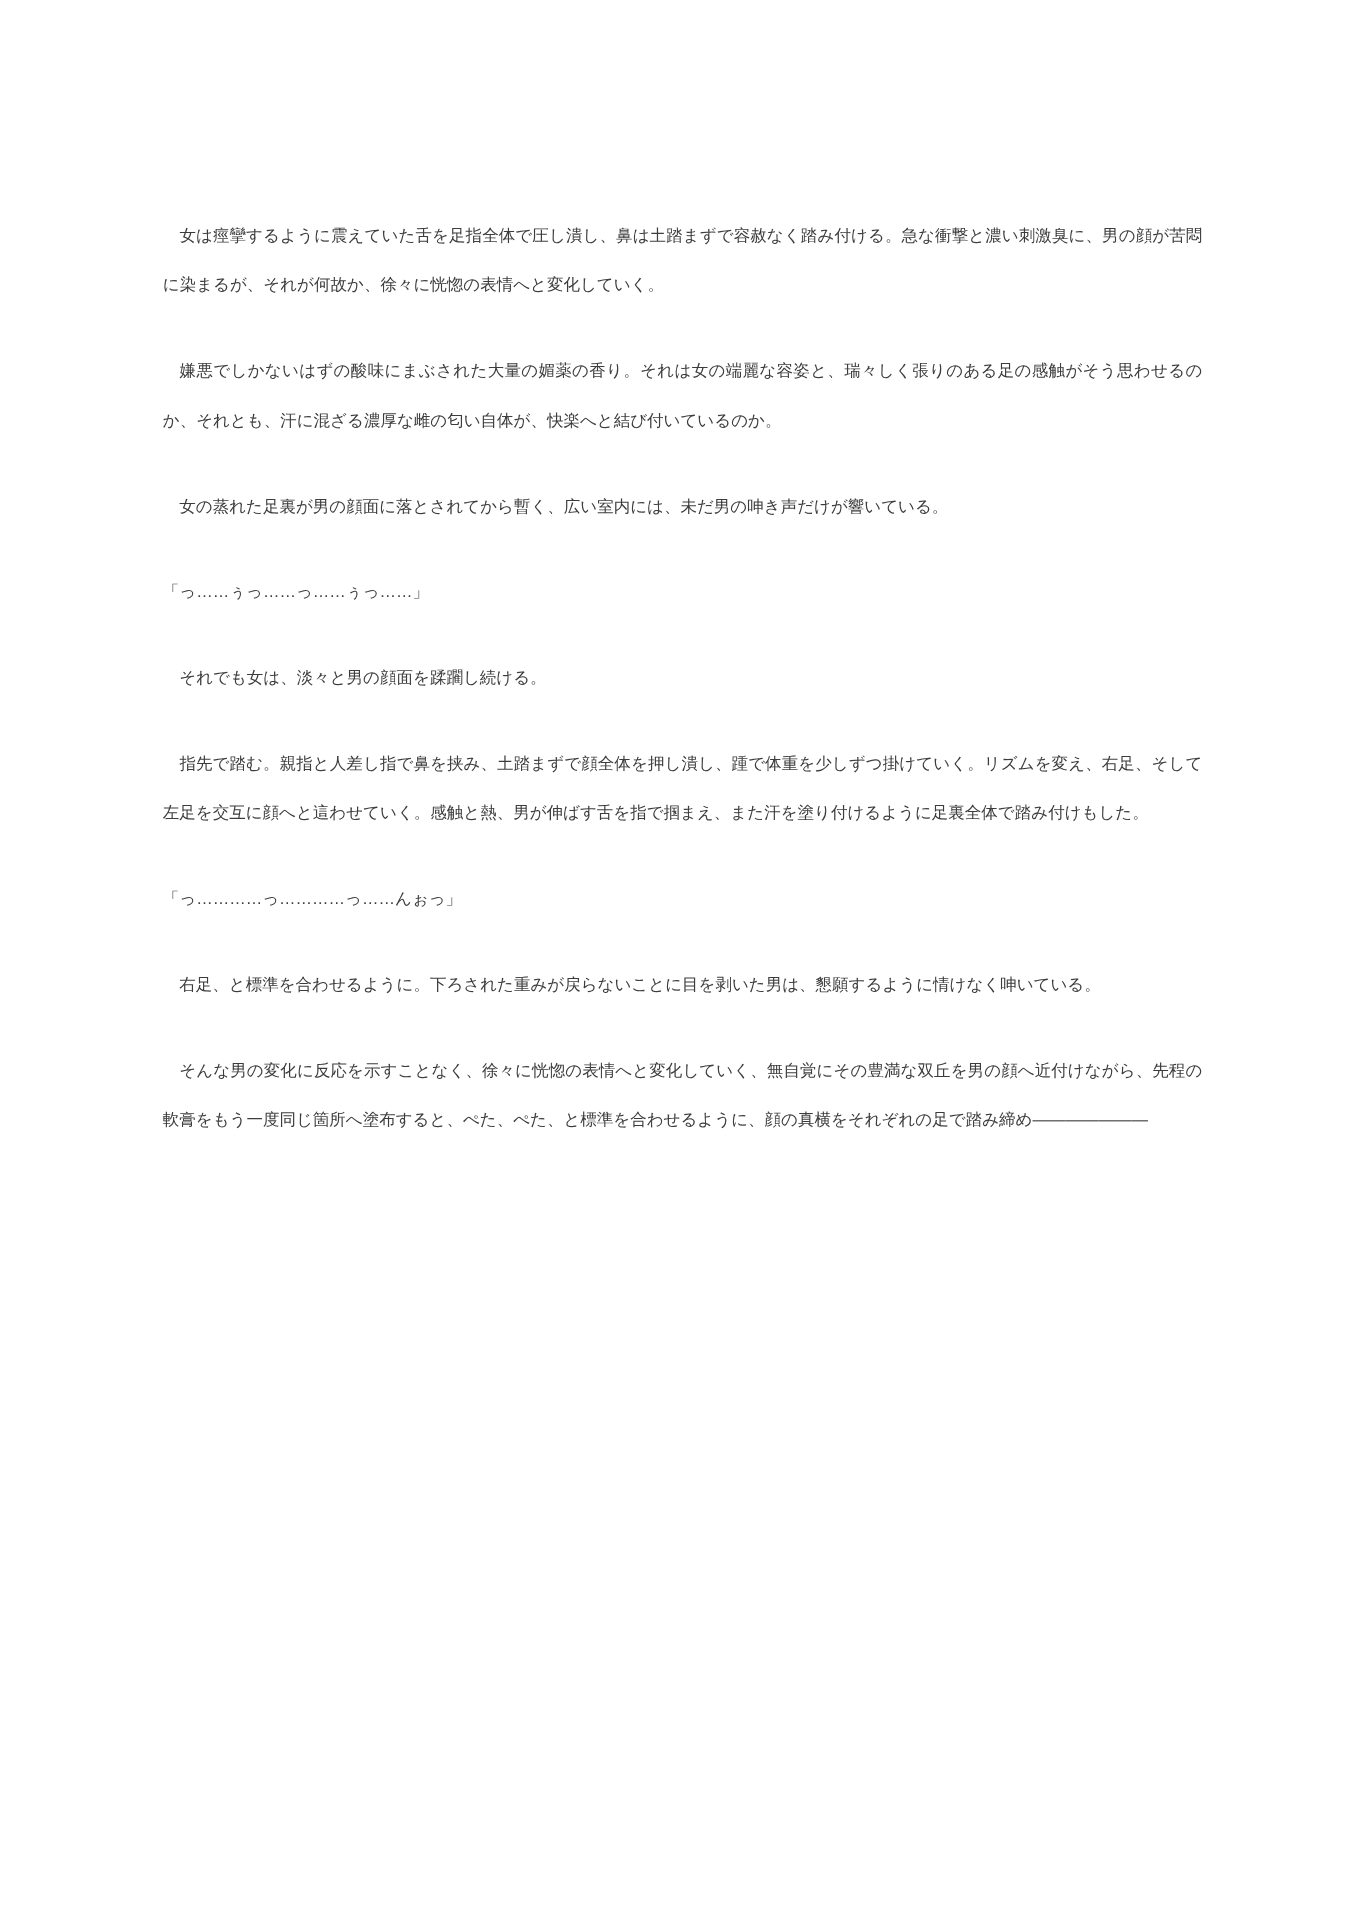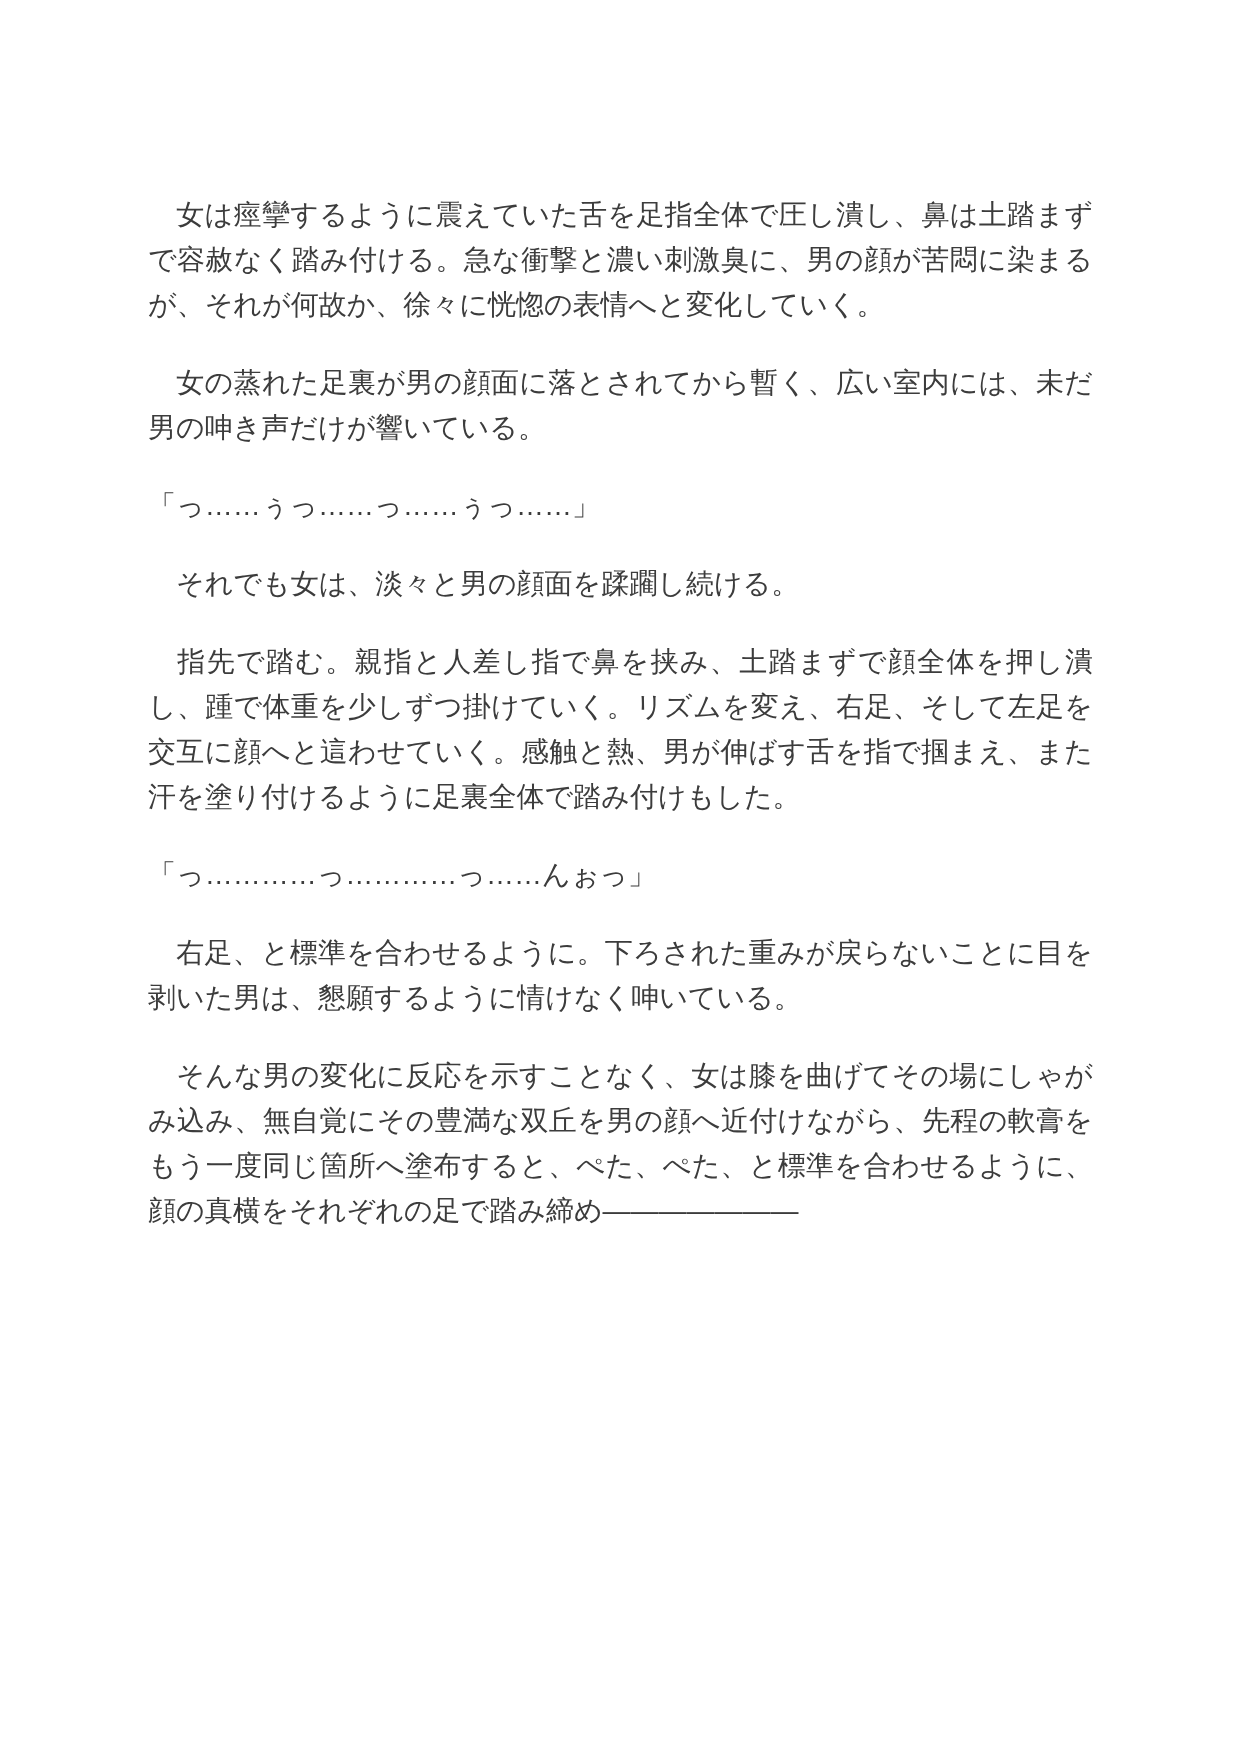--- a/index.html
+++ b/index.html
@@ -14,21 +14,21 @@
     background: #ffffff;
     overflow: hidden;
     font-family: "Liberation Sans", "DejaVu Sans", sans-serif;
   }
   .content {
     position: absolute;
     left: 148px;
     top: 192px;
     width: 945px;
     color: #3c3c3c;
-    font-size: 28px;
+    font-size: 15px;
     line-height: 45px;
     text-align: justify;
     text-justify: inter-ideograph;
     font-weight: 400;
   }
   .content p {
     margin: 0 0 33px 0;
     padding: 0;
     word-break: break-all;
     overflow-wrap: break-word;
@@ -36,21 +36,22 @@
   .content p:last-child {
     margin-bottom: 0;
   }
 </style>
 </head>
 <body>
 
 <div class="page">
   <div class="content">
     <p>　女は痙攣するように震えていた舌を足指全体で圧し潰し、鼻は土踏まずで容赦なく踏み付ける。急な衝撃と濃い刺激臭に、男の顔が苦悶に染まるが、それが何故か、徐々に恍惚の表情へと変化していく。</p>
+    <p>　嫌悪でしかないはずの酸味にまぶされた大量の媚薬の香り。それは女の端麗な容姿と、瑞々しく張りのある足の感触がそう思わせるのか、それとも、汗に混ざる濃厚な雌の匂い自体が、快楽へと結び付いているのか。</p>
     <p>　女の蒸れた足裏が男の顔面に落とされてから暫く、広い室内には、未だ男の呻き声だけが響いている。</p>
     <p>「っ……ぅっ……っ……ぅっ……」</p>
     <p>　それでも女は、淡々と男の顔面を蹂躙し続ける。</p>
     <p>　指先で踏む。親指と人差し指で鼻を挟み、土踏まずで顔全体を押し潰し、踵で体重を少しずつ掛けていく。リズムを変え、右足、そして左足を交互に顔へと這わせていく。感触と熱、男が伸ばす舌を指で掴まえ、また汗を塗り付けるように足裏全体で踏み付けもした。</p>
     <p>「っ…………っ…………っ……んぉっ」</p>
     <p>　右足、と標準を合わせるように。下ろされた重みが戻らないことに目を剥いた男は、懇願するように情けなく呻いている。</p>
-    <p>　そんな男の変化に反応を示すことなく、女は膝を曲げてその場にしゃがみ込み、無自覚にその豊満な双丘を男の顔へ近付けながら、先程の軟膏をもう一度同じ箇所へ塗布すると、ぺた、ぺた、と標準を合わせるように、顔の真横をそれぞれの足で踏み締め―――――――</p>
+    <p>　そんな男の変化に反応を示すことなく、徐々に恍惚の表情へと変化していく、無自覚にその豊満な双丘を男の顔へ近付けながら、先程の軟膏をもう一度同じ箇所へ塗布すると、ぺた、ぺた、と標準を合わせるように、顔の真横をそれぞれの足で踏み締め―――――――</p>
   </div>
 </div>
 
 </body></html>

